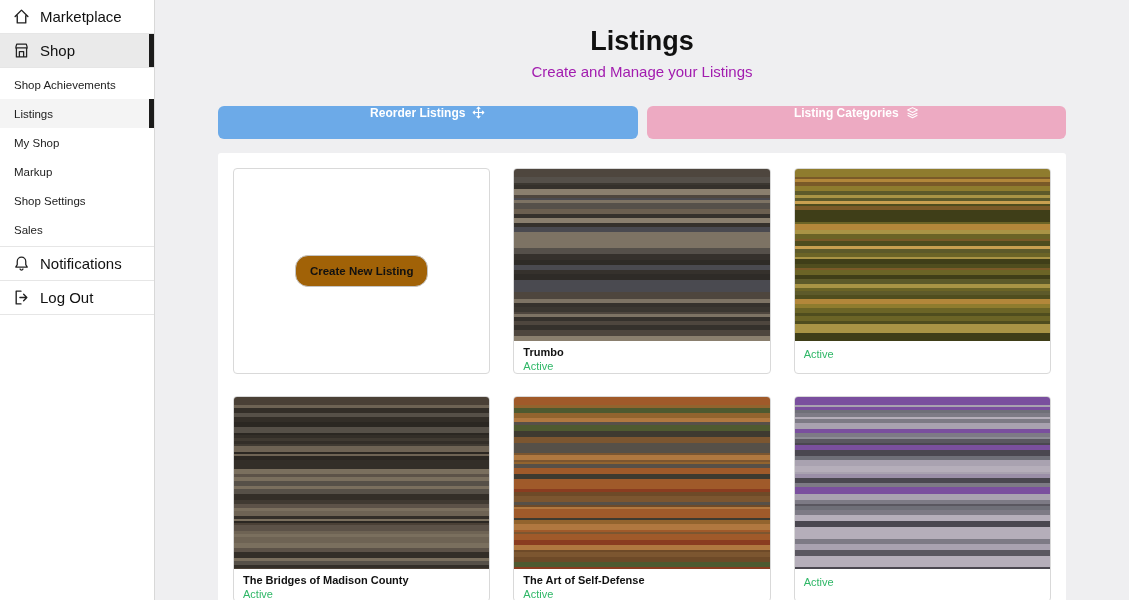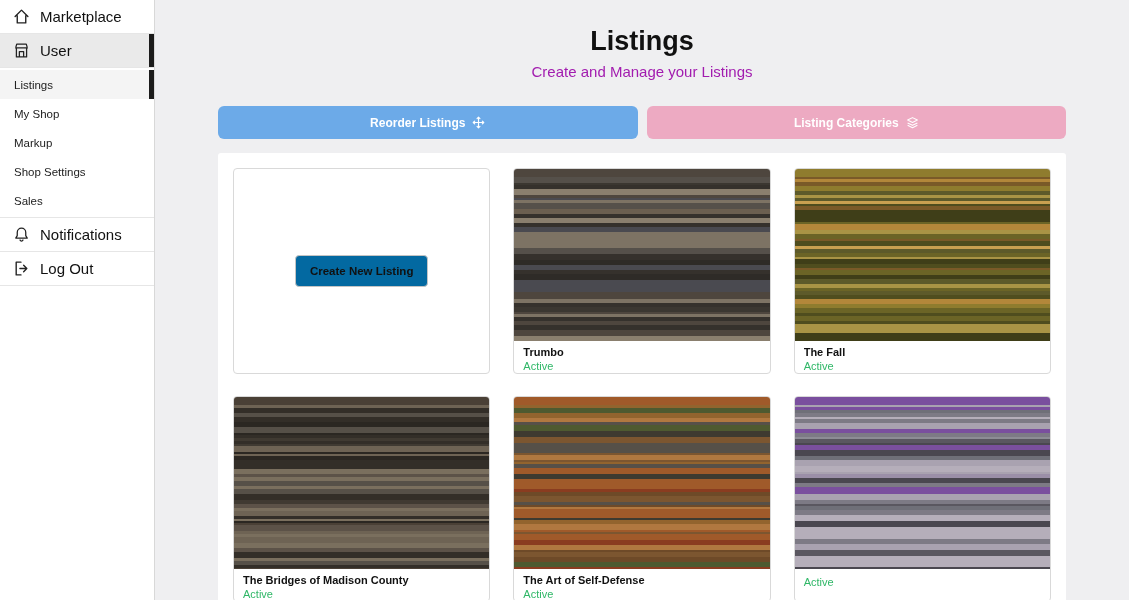--- a/index.html
+++ b/index.html
@@ -41,21 +41,21 @@
   
   .main { flex:1; height:100%; overflow:hidden; display:flex; flex-direction:column; align-items:center; }
   .page-title { margin-top:26px; font-size:27px; font-weight:600; color:#111; text-align:center; }
   .page-subtitle { margin-top:6px; font-size:15px; color:#a21caf; text-align:center; }
 
   .toolbar { margin-top:26px; width:848px; display:flex; gap:9px; }
   .btn-big {
     flex:1; height:33px; border:none; border-radius:6px;
     color:#fff; font-size:12px; font-weight:bold;
     font-family:inherit; cursor:pointer;
-    display:flex; align-items:center; justify-content:center; gap:7px;
+    display:flex; align-items:flex-start; justify-content:center; gap:7px;
   }
   .btn-blue { background:var(--blue_button,#6caae8); }
   .btn-pink { background:var(--pink_button,#edaac2); }
   .btn-big svg { width:13px; height:13px; }
 
   .panel {
     margin-top:14px; width:848px; background:#ffffff; border-radius:3px;
     padding:15px; flex:1;
   }
   .grid { display:grid; grid-template-columns:repeat(3,1fr); gap:22px 23px; }
@@ -63,21 +63,21 @@
     border:1px solid #d9d9d9; border-radius:4px; background:#fff;
     height:206px; overflow:hidden; display:flex; flex-direction:column;
     cursor:pointer;
   }
   .card-img { height:172px; width:100%; flex:0 0 172px; }
   .card-label { padding:5px 9px 4px 9px; }
   .card-title { font-size:11px; font-weight:bold; color:#111; white-space:nowrap; overflow:hidden; }
   .card-status { font-size:11px; color:var(--status_active,#2fb767); margin-top:2px; }
   .card.create { align-items:center; justify-content:center; }
   .btn-create {
-    border:1px solid #c4c4c4; background:#0369a1; border-radius:4px;
+    border:1px solid #c4c4c4; background:#a16207; border-radius:13px;
     padding:9px 14px; font-size:11.5px; font-weight:bold; color:#111;
     font-family:inherit; cursor:pointer;
   }
 </style>
 </head>
 <body>
 
 <div class="page">
 
   <nav class="sidebar">
@@ -91,24 +91,27 @@
       <span>Marketplace</span>
     </div>
 
 
     <div class="nav-item active">
       <span class="icn">
         <svg viewBox="0 0 16 16" width="17" height="17">
             <path d="M2.5 5.5 L3.5 2 h9 l1 3.5 M3.2 5.5 V14 h9.6 V5.5 M2 5.5 h12 M6 14 V9 h4 v5" fill="none" stroke="#222" stroke-width="1.2" stroke-linejoin="round"></path>
           </svg>
       </span>
-      <span>User</span>
+      <span>Shop</span>
     </div>
 
     <div class="sub-group">
+      <div class="sub-item">
+        <span>Shop Achievements</span>
+      </div>
       <div class="sub-item active">
         <span>Listings</span>
       </div>
       <div class="sub-item">
         <span>My Shop</span>
       </div>
       <div class="sub-item">
         <span>Markup</span>
       </div>
       <div class="sub-item">
@@ -173,21 +176,20 @@
           <div class="card-img" style="background: linear-gradient(rgb(78, 70, 62) 0px, rgb(78, 70, 62) 8px, rgb(85, 80, 74) 8px, rgb(85, 80, 74) 14px, rgb(59, 55, 49) 14px, rgb(59, 55, 49) 16px, rgb(53, 49, 44) 16px, rgb(53, 49, 44) 20px, rgb(138, 127, 110) 20px, rgb(138, 127, 110) 24px, rgb(138, 127, 110) 24px, rgb(138, 127, 110) 26px, rgb(78, 70, 62) 26px, rgb(78, 70, 62) 29px, rgb(74, 74, 80) 29px, rgb(74, 74, 80) 31px, rgb(125, 115, 100) 31px, rgb(125, 115, 100) 34px, rgb(85, 80, 74) 34px, rgb(85, 80, 74) 40px, rgb(107, 95, 80) 40px, rgb(107, 95, 80) 45px, rgb(53, 49, 44) 45px, rgb(53, 49, 44) 49px, rgb(138, 127, 110) 49px, rgb(138, 127, 110) 54px, rgb(53, 49, 44) 54px, rgb(53, 49, 44) 58px, rgb(74, 74, 80) 58px, rgb(74, 74, 80) 63px, rgb(125, 115, 100) 63px, rgb(125, 115, 100) 69px, rgb(125, 115, 100) 69px, rgb(125, 115, 100) 75px, rgb(125, 115, 100) 75px, rgb(125, 115, 100) 79px, rgb(85, 80, 74) 79px, rgb(85, 80, 74) 85px, rgb(53, 49, 44) 85px, rgb(53, 49, 44) 91px, rgb(46, 43, 39) 91px, rgb(46, 43, 39) 96px, rgb(74, 74, 80) 96px, rgb(74, 74, 80) 101px, rgb(53, 49, 44) 101px, rgb(53, 49, 44) 105px, rgb(46, 43, 39) 105px, rgb(46, 43, 39) 111px, rgb(74, 74, 80) 111px, rgb(74, 74, 80) 115px, rgb(74, 74, 80) 115px, rgb(74, 74, 80) 117px, rgb(74, 74, 80) 117px, rgb(74, 74, 80) 123px, rgb(78, 70, 62) 123px, rgb(78, 70, 62) 128px, rgb(78, 70, 62) 128px, rgb(78, 70, 62) 130px, rgb(125, 115, 100) 130px, rgb(125, 115, 100) 134px, rgb(53, 49, 44) 134px, rgb(53, 49, 44) 138px, rgb(59, 55, 49) 138px, rgb(59, 55, 49) 143px, rgb(78, 70, 62) 143px, rgb(78, 70, 62) 145px, rgb(125, 115, 100) 145px, rgb(125, 115, 100) 148px, rgb(53, 49, 44) 148px, rgb(53, 49, 44) 150px, rgb(53, 49, 44) 150px, rgb(53, 49, 44) 152px, rgb(78, 70, 62) 152px, rgb(78, 70, 62) 156px, rgb(53, 49, 44) 156px, rgb(53, 49, 44) 161px, rgb(78, 70, 62) 161px, rgb(78, 70, 62) 167px, rgb(138, 127, 110) 167px, rgb(138, 127, 110) 173px);"></div>
           <div class="card-label">
             <div class="card-title">Trumbo</div>
             <div class="card-status">Active</div>
           </div>
         </div>
 
         <div class="card">
           <div class="card-img" style="background: linear-gradient(rgb(143, 124, 46) 0px, rgb(143, 124, 46) 8px, rgb(122, 90, 40) 8px, rgb(122, 90, 40) 10px, rgb(179, 135, 58) 10px, rgb(179, 135, 58) 13px, rgb(122, 90, 40) 13px, rgb(122, 90, 40) 17px, rgb(143, 124, 46) 17px, rgb(143, 124, 46) 22px, rgb(93, 90, 42) 22px, rgb(93, 90, 42) 26px, rgb(169, 148, 69) 26px, rgb(169, 148, 69) 29px, rgb(93, 90, 42) 29px, rgb(93, 90, 42) 32px, rgb(201, 160, 80) 32px, rgb(201, 160, 80) 35px, rgb(79, 77, 30) 35px, rgb(79, 77, 30) 37px, rgb(122, 90, 40) 37px, rgb(122, 90, 40) 41px, rgb(63, 62, 24) 41px, rgb(63, 62, 24) 47px, rgb(63, 62, 24) 47px, rgb(63, 62, 24) 53px, rgb(107, 100, 38) 53px, rgb(107, 100, 38) 55px, rgb(179, 135, 58) 55px, rgb(179, 135, 58) 61px, rgb(169, 148, 69) 61px, rgb(169, 148, 69) 65px, rgb(107, 100, 38) 65px, rgb(107, 100, 38) 70px, rgb(122, 90, 40) 70px, rgb(122, 90, 40) 72px, rgb(79, 77, 30) 72px, rgb(79, 77, 30) 77px, rgb(201, 160, 80) 77px, rgb(201, 160, 80) 80px, rgb(93, 90, 42) 80px, rgb(93, 90, 42) 84px, rgb(107, 100, 38) 84px, rgb(107, 100, 38) 88px, rgb(169, 148, 69) 88px, rgb(169, 148, 69) 90px, rgb(63, 62, 24) 90px, rgb(63, 62, 24) 95px, rgb(79, 77, 30) 95px, rgb(79, 77, 30) 99px, rgb(122, 90, 40) 99px, rgb(122, 90, 40) 101px, rgb(107, 100, 38) 101px, rgb(107, 100, 38) 106px, rgb(63, 62, 24) 106px, rgb(63, 62, 24) 110px, rgb(93, 90, 42) 110px, rgb(93, 90, 42) 115px, rgb(169, 148, 69) 115px, rgb(169, 148, 69) 119px, rgb(107, 100, 38) 119px, rgb(107, 100, 38) 122px, rgb(93, 90, 42) 122px, rgb(93, 90, 42) 126px, rgb(79, 77, 30) 126px, rgb(79, 77, 30) 130px, rgb(179, 135, 58) 130px, rgb(179, 135, 58) 135px, rgb(143, 124, 46) 135px, rgb(143, 124, 46) 139px, rgb(107, 100, 38) 139px, rgb(107, 100, 38) 144px, rgb(79, 77, 30) 144px, rgb(79, 77, 30) 147px, rgb(107, 100, 38) 147px, rgb(107, 100, 38) 152px, rgb(79, 77, 30) 152px, rgb(79, 77, 30) 155px, rgb(169, 148, 69) 155px, rgb(169, 148, 69) 158px, rgb(169, 148, 69) 158px, rgb(169, 148, 69) 164px, rgb(63, 62, 24) 164px, rgb(63, 62, 24) 170px, rgb(63, 62, 24) 170px, rgb(63, 62, 24) 172px);"></div>
           <div class="card-label">
-            <div class="card-title">The Fall</div>
             <div class="card-status">Active</div>
           </div>
         </div>
 
         <div class="card">
           <div class="card-img" style="background: linear-gradient(rgb(74, 64, 54) 0px, rgb(74, 64, 54) 8px, rgb(110, 99, 84) 8px, rgb(110, 99, 84) 11px, rgb(51, 46, 40) 11px, rgb(51, 46, 40) 16px, rgb(86, 80, 72) 16px, rgb(86, 80, 72) 20px, rgb(51, 46, 40) 20px, rgb(51, 46, 40) 25px, rgb(43, 39, 34) 25px, rgb(43, 39, 34) 30px, rgb(86, 80, 72) 30px, rgb(86, 80, 72) 32px, rgb(86, 80, 72) 32px, rgb(86, 80, 72) 36px, rgb(43, 39, 34) 36px, rgb(43, 39, 34) 38px, rgb(51, 46, 40) 38px, rgb(51, 46, 40) 41px, rgb(64, 58, 50) 41px, rgb(64, 58, 50) 44px, rgb(51, 46, 40) 44px, rgb(51, 46, 40) 47px, rgb(64, 58, 50) 47px, rgb(64, 58, 50) 49px, rgb(110, 99, 84) 49px, rgb(110, 99, 84) 55px, rgb(43, 39, 34) 55px, rgb(43, 39, 34) 57px, rgb(110, 99, 84) 57px, rgb(110, 99, 84) 59px, rgb(43, 39, 34) 59px, rgb(43, 39, 34) 63px, rgb(51, 46, 40) 63px, rgb(51, 46, 40) 68px, rgb(51, 46, 40) 68px, rgb(51, 46, 40) 72px, rgb(122, 111, 94) 72px, rgb(122, 111, 94) 77px, rgb(92, 82, 72) 77px, rgb(92, 82, 72) 80px, rgb(122, 111, 94) 80px, rgb(122, 111, 94) 84px, rgb(86, 80, 72) 84px, rgb(86, 80, 72) 89px, rgb(122, 111, 94) 89px, rgb(122, 111, 94) 92px, rgb(86, 80, 72) 92px, rgb(86, 80, 72) 97px, rgb(51, 46, 40) 97px, rgb(51, 46, 40) 103px, rgb(64, 58, 50) 103px, rgb(64, 58, 50) 107px, rgb(92, 82, 72) 107px, rgb(92, 82, 72) 111px, rgb(122, 111, 94) 111px, rgb(122, 111, 94) 114px, rgb(110, 99, 84) 114px, rgb(110, 99, 84) 119px, rgb(51, 46, 40) 119px, rgb(51, 46, 40) 122px, rgb(122, 111, 94) 122px, rgb(122, 111, 94) 124px, rgb(43, 39, 34) 124px, rgb(43, 39, 34) 126px, rgb(74, 64, 54) 126px, rgb(74, 64, 54) 128px, rgb(92, 82, 72) 128px, rgb(92, 82, 72) 134px, rgb(110, 99, 84) 134px, rgb(110, 99, 84) 137px, rgb(122, 111, 94) 137px, rgb(122, 111, 94) 140px, rgb(110, 99, 84) 140px, rgb(110, 99, 84) 146px, rgb(122, 111, 94) 146px, rgb(122, 111, 94) 151px, rgb(92, 82, 72) 151px, rgb(92, 82, 72) 155px, rgb(51, 46, 40) 155px, rgb(51, 46, 40) 161px, rgb(122, 111, 94) 161px, rgb(122, 111, 94) 164px, rgb(86, 80, 72) 164px, rgb(86, 80, 72) 168px, rgb(51, 46, 40) 168px, rgb(51, 46, 40) 171px, rgb(74, 64, 54) 171px, rgb(74, 64, 54) 175px);"></div>
           <div class="card-label">
             <div class="card-title">The Bridges of Madison County</div>
             <div class="card-status">Active</div>
           </div>

